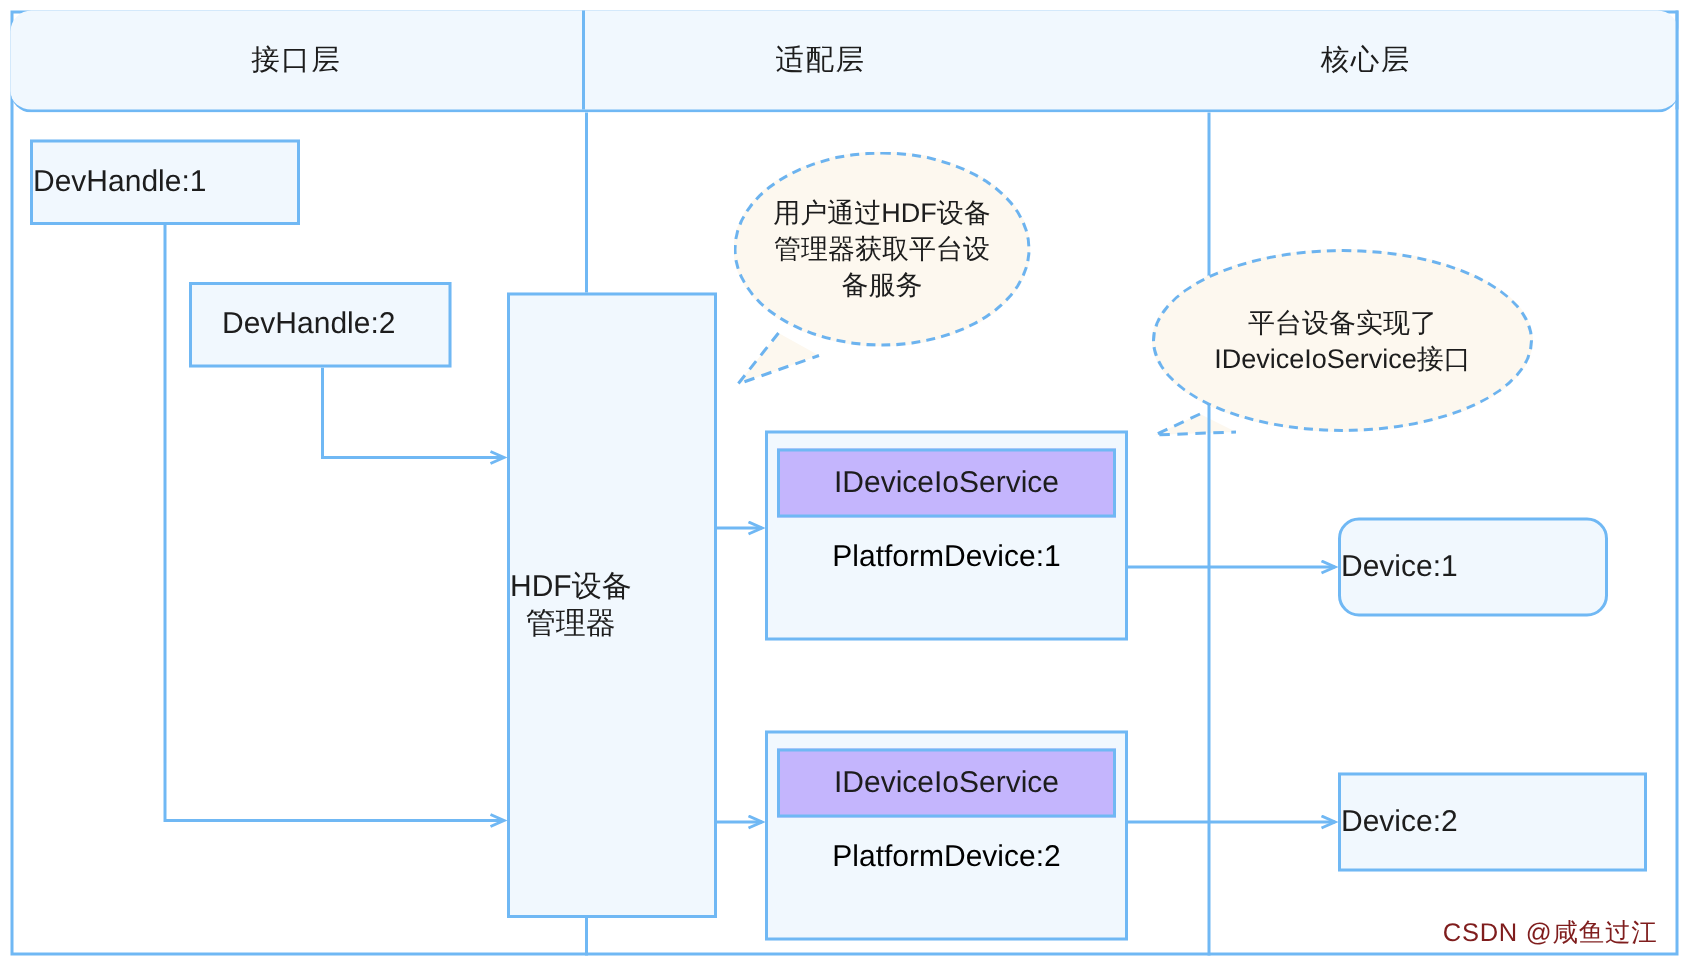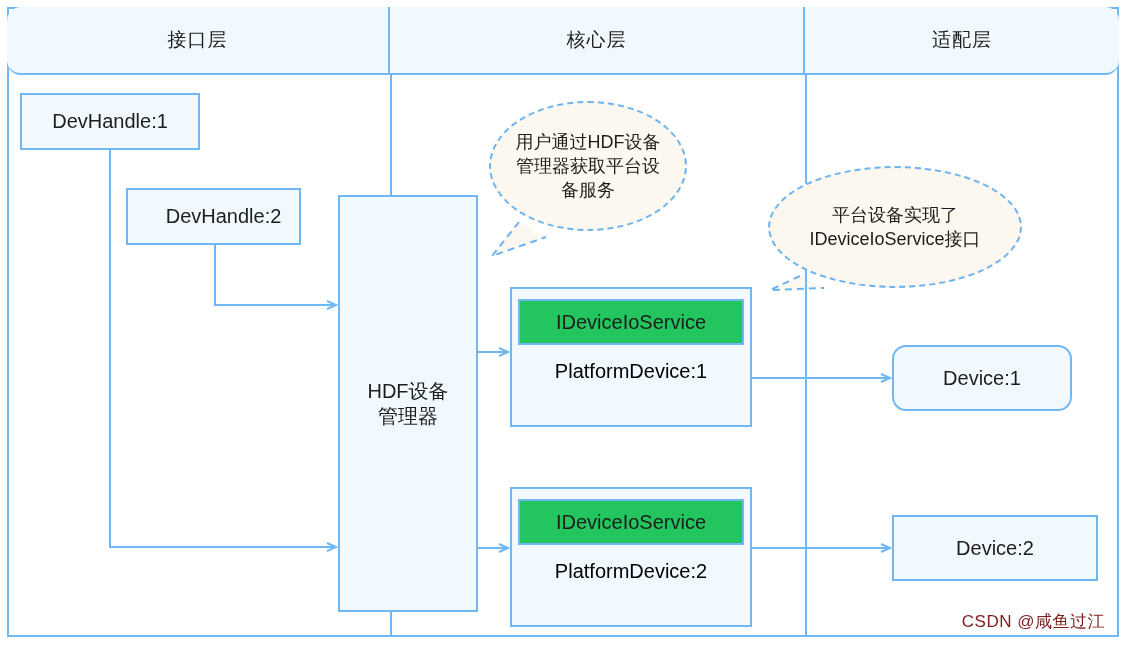--- a/index.html
+++ b/index.html
@@ -77,37 +77,36 @@
   .col-divider.d2 { left: 805px; }
 
   
   .node {
     position: absolute;
     box-sizing: border-box;
     background: #f1f8fe;
     border: 2px solid #70b8f4;
     display: flex;
     align-items: center;
-    justify-content: center;
     text-align: center;
     color: #1d1d1d;
     font-size: 20px;
     line-height: 1.25;
   }
   .node.stacked {
     flex-direction: column;
     justify-content: flex-start;
     padding-top: 10px;
   }
   .node .inner-iface {
     box-sizing: border-box;
     width: 226px;
     height: 46px;
     border: 2px solid #70b8f4;
-    background: #22c55e;
+    background: #c4b5fd;
     display: flex;
     align-items: center;
     justify-content: center;
     font-size: 20px;
     color: #1d1d1d;
   }
   .node .sub-label {
     margin-top: 14px;
     font-size: 20px;
     color: #000000;
@@ -180,22 +179,22 @@
     <path d="M 752,548 L 890,548" fill="none" stroke="#70b8f4" stroke-width="2" marker-end="url(#arrow)"></path>
 
     <path d="M 519,222 L 492,256 L 546,237" fill="#fdf8ef" stroke="#6cb3ef" stroke-width="2" stroke-dasharray="7 5"></path>
     <path d="M 800,276 L 770,290 L 824,288" fill="#fdf8ef" stroke="#6cb3ef" stroke-width="2" stroke-dasharray="7 5"></path>
   </svg>
 
   <div class="frame"></div>
 
   <div class="header-band">
     <div class="header-cell c1">接口层</div>
+    <div class="header-cell c3">适配层</div>
     <div class="header-cell c2">核心层</div>
-    <div class="header-cell c3">适配层</div>
   </div>
   <div class="col-divider d1"></div>
   <div class="col-divider d2"></div>
 
   <div class="node" id="node-devhandle1">
     <span>DevHandle:1</span>
   </div>
   <div class="node" id="node-devhandle2">
     <span>DevHandle:2</span>
   </div>

